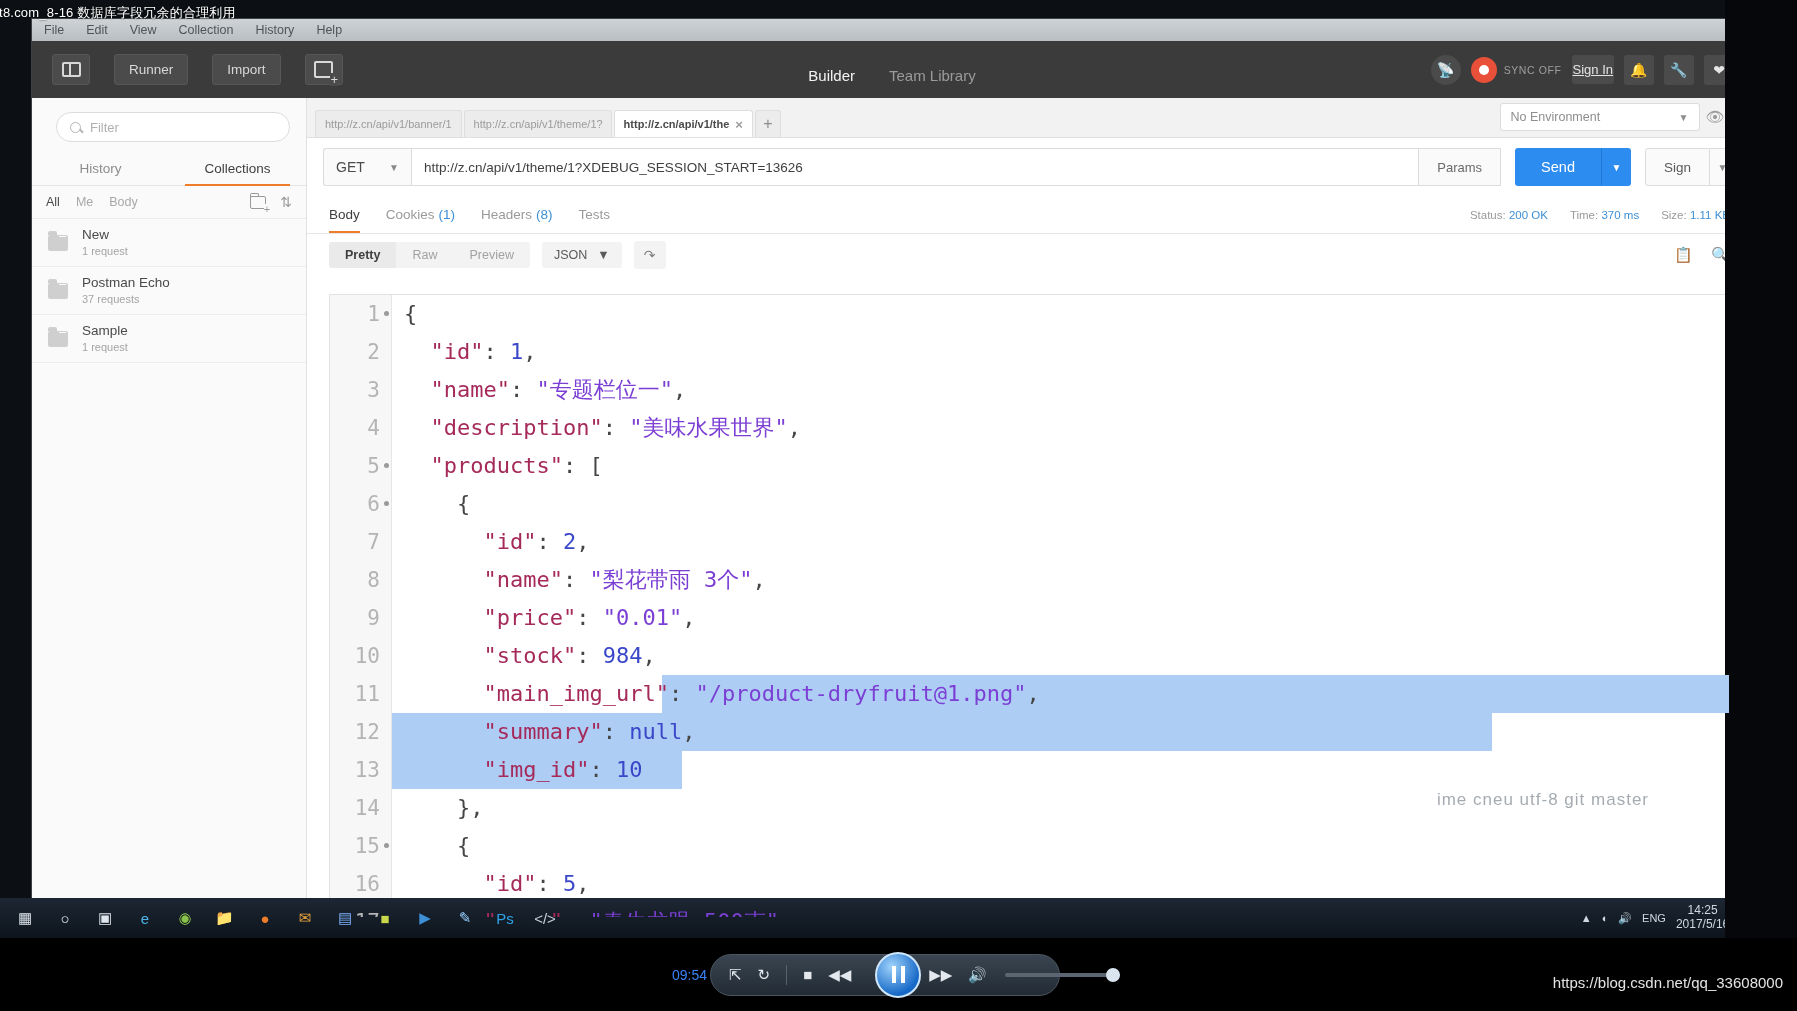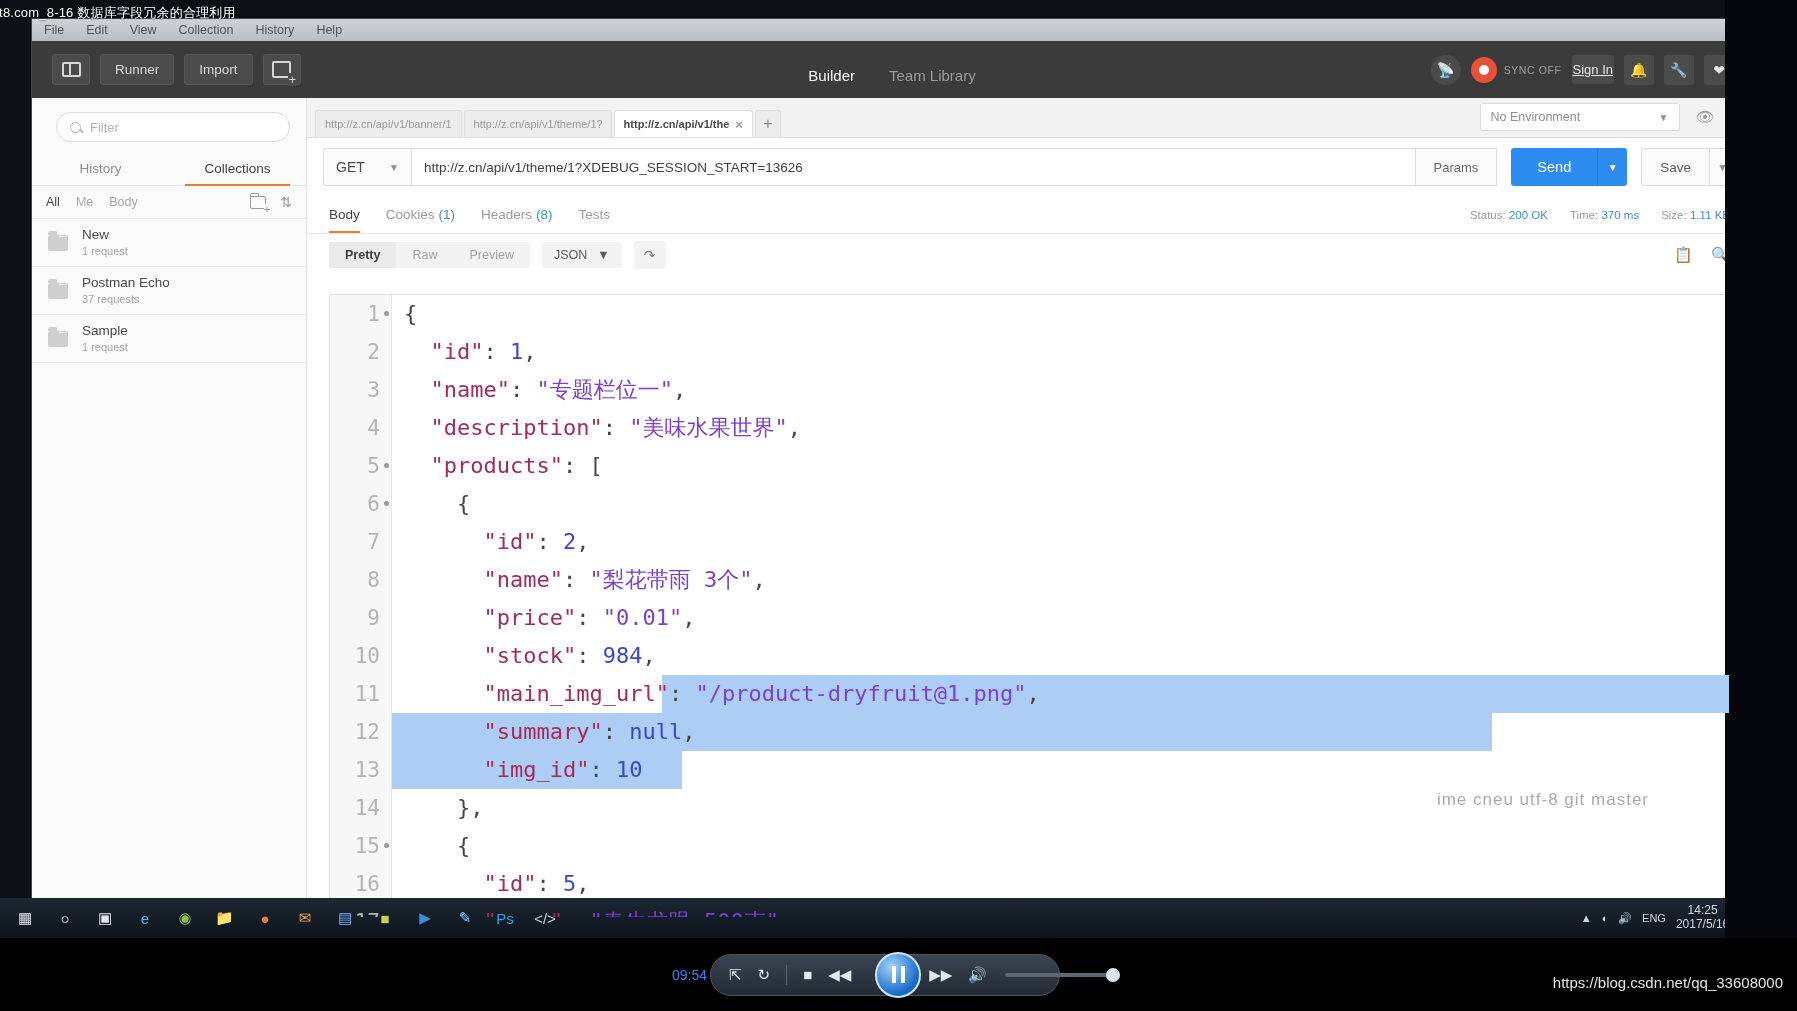--- a/index.html
+++ b/index.html
@@ -39,21 +39,21 @@
   }
   .win-menubar span {
     font-size: 12.5px; color: #3a3f44; opacity: .85;
   }
 
   
   .pm-topbar {
     position: absolute; left: 0; top: 22px; width: 100%; height: 57px;
     background: #3b3b3b; display: flex; align-items: center;
   }
-  .tb-left { display: flex; align-items: flex-end; gap: 10px; padding-left: 20px; }
+  .tb-left { display: flex; align-items: flex-end; gap: 24px; padding-left: 20px; }
   .tb-btn {
     height: 31px; min-width: 38px; padding: 0 14px;
     background: #4b4b4b; border: 1px solid #575757; border-radius: 3px;
     color: #d8d8d8; font-size: 13.5px; display: flex; align-items: center;
     justify-content: center; cursor: pointer;
   }
   .tb-btn.icon-only { padding: 0; width: 38px; }
   .sidebar-toggle-glyph {
     width: 19px; height: 15px; border: 2px solid #d8d8d8; border-radius: 2px;
     position: relative;
@@ -196,21 +196,21 @@
   }
   .req-tab.active { background: #ffffff; color: #4a4a4a; font-weight: bold; }
   .req-tab .close { margin-left: auto; font-size: 13px; color: #9b9b9b; }
   .tab-add {
     width: 26px; height: 27px; display: flex; align-items:center;
     justify-content:center; font-size: 16px; color: #8d8d8d;
     background:#ececec; border:1px solid #dedede; border-bottom:none;
     border-radius: 3px 3px 0 0; cursor: pointer;
   }
   .env-zone {
-    margin-left: auto; display: flex; align-items: center; gap: 16px;
+    margin-left: auto; display: flex; align-items: center; gap: 6px;
     padding-bottom: 6px;
   }
   .env-select {
     width: 200px; height: 28px; border: 1px solid #dcdcdc; border-radius: 3px;
     background: #fff; display: flex; align-items: center; padding: 0 10px;
     font-size: 12.5px; color: #8e8e8e; cursor: pointer;
   }
   .env-select .chev { margin-left: auto; font-size: 10px; }
   .eye-ic, .gear-ic { font-size: 15px; color: #9a9a9a; cursor: pointer; }
 
@@ -524,21 +524,21 @@
           <div class="method-box">
             <span>GET</span>
             <span class="chev">▼</span>
           </div>
           <div class="url-input">
             <span>http://z.cn/api/v1/theme/1?XDEBUG_SESSION_START=13626</span>
           </div>
           <div class="params-btn">Params</div>
           <div class="send-btn">Send</div>
           <div class="send-caret">▼</div>
-          <div class="save-btn">Save</div>
+          <div class="save-btn">Sign</div>
           <div class="save-caret">▼</div>
         </div>
 
         <div class="resp-tabs">
           <div class="rt active">
             <span>Body</span>
           </div>
           <div class="rt">
             <span>Cookies</span>
             <span class="cnt">(1)</span>

